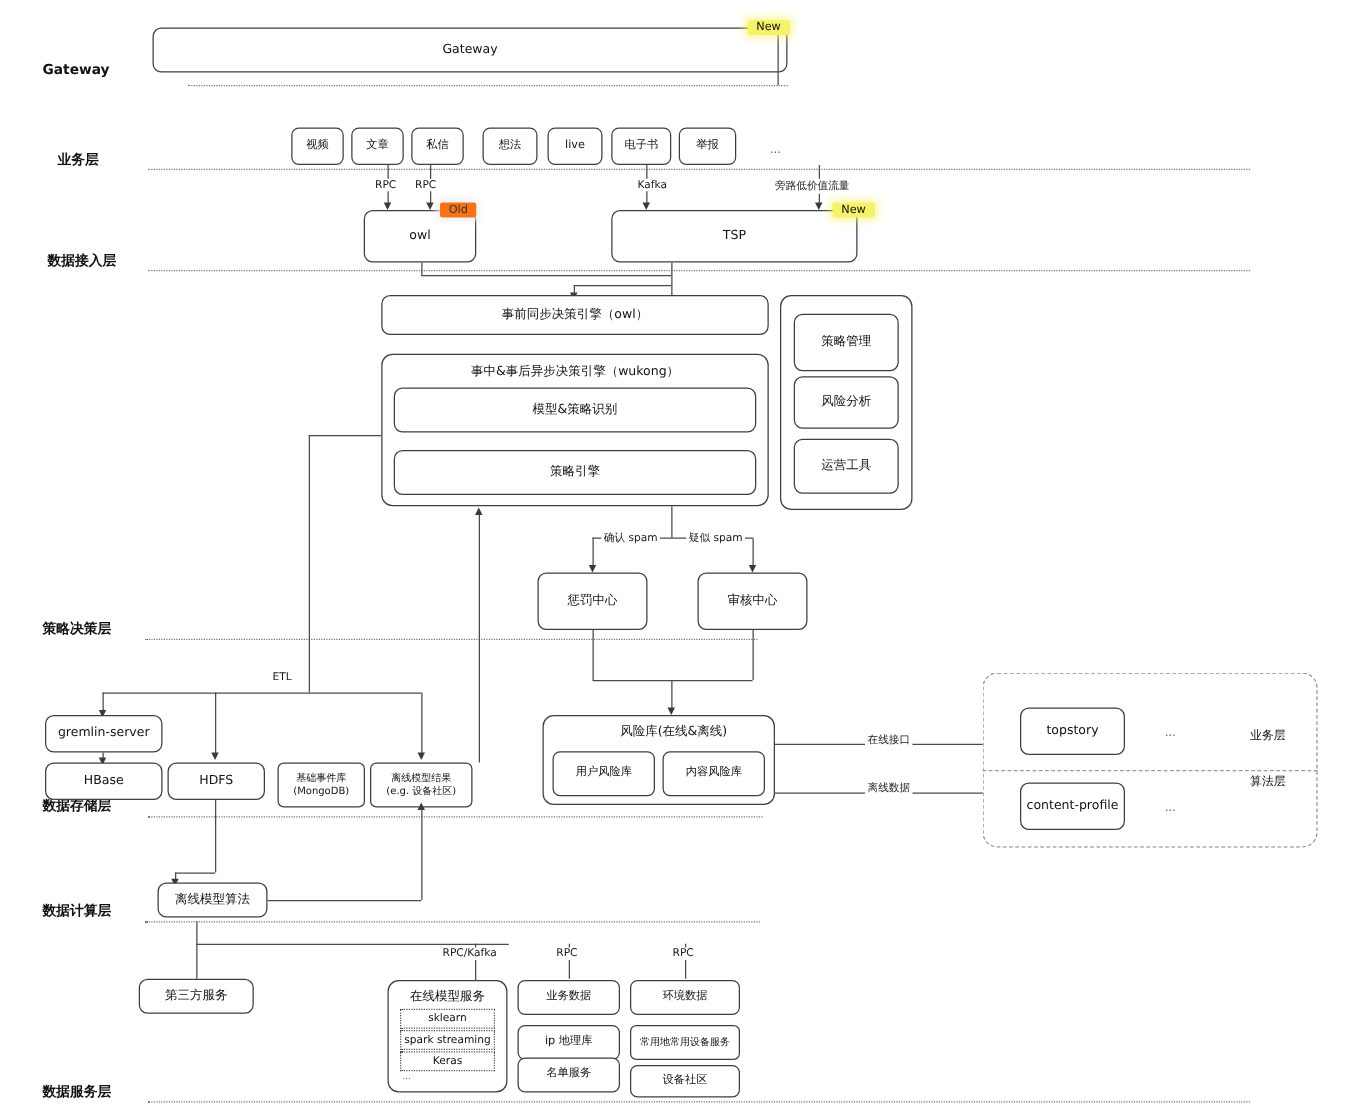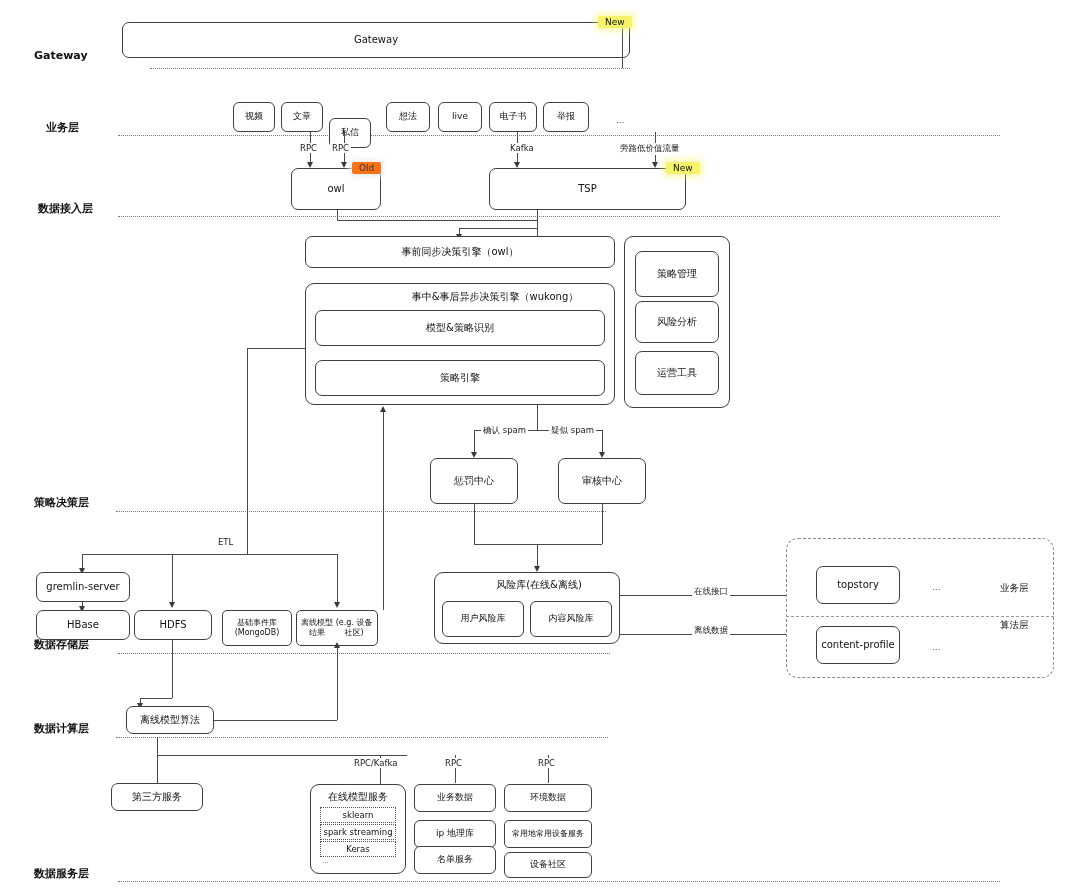--- a/index.html
+++ b/index.html
@@ -71,21 +71,21 @@
   </div>
   <div class="ln lnv" style="left:622px;top:22px;height:46px;"></div>
   <div class="badge new" style="left:598px;top:16px;">New</div>
 
   <div class="box sm" style="left:233px;top:102px;width:42px;height:30px;">
     <span>视频</span>
   </div>
   <div class="box sm" style="left:281px;top:102px;width:42px;height:30px;">
     <span>文章</span>
   </div>
-  <div class="box sm" style="left:329px;top:118px;width:42px;height:30px;">
+  <div class="box sm" style="left:329px;top:102px;width:42px;height:30px;">
     <span>私信</span>
   </div>
   <div class="box sm" style="left:386px;top:102px;width:44px;height:30px;">
     <span>想法</span>
   </div>
   <div class="box sm" style="left:438px;top:102px;width:44px;height:30px;">
     <span>live</span>
   </div>
   <div class="box sm" style="left:489px;top:102px;width:48px;height:30px;">
     <span>电子书</span>
@@ -125,21 +125,21 @@
   <div class="ln lnv" style="left:537px;top:210px;height:30px;"></div>
   <div class="arrow down" style="left:455.5px;top:234px;"></div>
   <div class="ln lnh" style="left:459px;top:228px;width:78px;"></div>
   <div class="ln lnv" style="left:459px;top:228px;height:10px;"></div>
 
   <div class="box" style="left:305px;top:236px;width:310px;height:32px;">
     <span>事前同步决策引擎（owl）</span>
   </div>
 
   <div class="grp" style="left:305px;top:283px;width:310px;height:122px;"></div>
-  <div class="grp-title" style="left:305px;top:290px;width:310px;padding-left:35px;">事中&amp;事后异步决策引擎（wukong）</div>
+  <div class="grp-title" style="left:305px;top:290px;width:310px;">事中&amp;事后异步决策引擎（wukong）</div>
   <div class="box" style="left:315px;top:310px;width:290px;height:36px;">
     <span>模型&amp;策略识别</span>
   </div>
   <div class="box" style="left:315px;top:360px;width:290px;height:36px;align-items:center;">
     <span>策略引擎</span>
   </div>
 
   <div class="grp" style="left:624px;top:236px;width:106px;height:172px;"></div>
   <div class="box" style="left:635px;top:251px;width:84px;height:46px;">
     <span>策略管理</span>
@@ -195,21 +195,21 @@
     <span>HBase</span>
   </div>
   <div class="box" style="left:134px;top:610px;width:78px;height:30px;">
     <span>HDFS</span>
   </div>
 
   <div class="box tiny" style="left:222px;top:610px;width:70px;height:36px;flex-direction:column;">
     <span>基础事件库</span>
     <span>(MongoDB)</span>
   </div>
-  <div class="box tiny" style="left:296px;top:610px;width:82px;height:36px;flex-direction:row;">
+  <div class="box tiny" style="left:296px;top:610px;width:82px;height:36px;flex-direction:column;">
     <span>离线模型结果</span>
     <span>(e.g. 设备社区)</span>
   </div>
 
   <div class="grp" style="left:434px;top:572px;width:186px;height:72px;"></div>
   <div class="grp-title" style="left:434px;top:578px;width:186px;padding-left:12px;">风险库(在线&amp;离线)</div>
   <div class="box sm" style="left:442px;top:601px;width:82px;height:36px;">
     <span>用户风险库</span>
   </div>
   <div class="box sm" style="left:530px;top:601px;width:82px;height:36px;">

